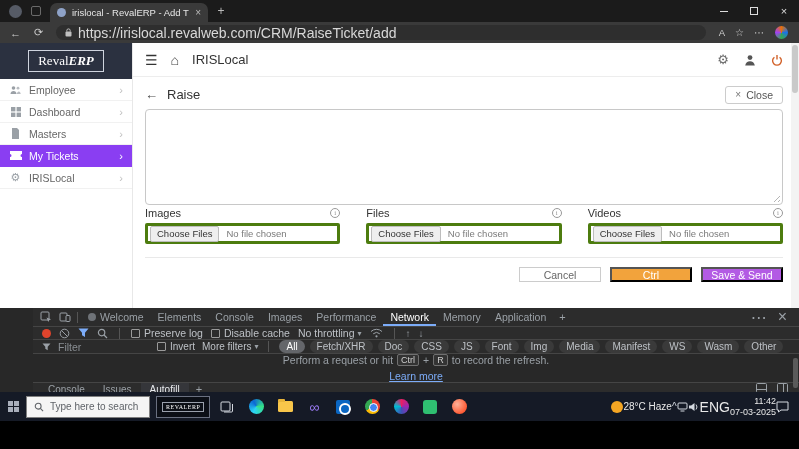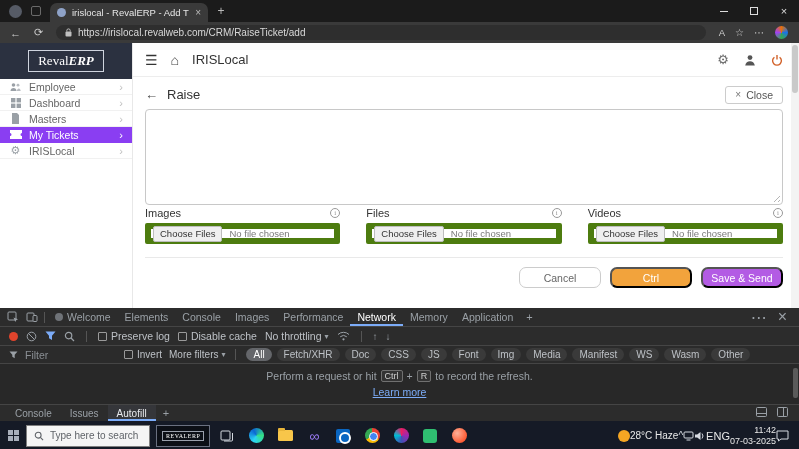--- a/index.html
+++ b/index.html
@@ -24,39 +24,39 @@
   .win-controls{margin-left:auto;display:flex;}
   .wc{width:30px;display:flex;align-items:center;justify-content:center;color:#ddd;font-size:11px;}
   .wc .min{display:block;width:8px;height:1px;background:#ddd;}
   .wc .max{display:block;width:8px;height:8px;border:1px solid #ddd;}
 
   
   .navbar{height:21px;background:#3a3a3a;display:flex;align-items:center;gap:4px;padding:0 6px;flex:none;}
   .nav-btn{width:19px;text-align:center;color:#cfcfcf;font-size:11px;}
   .urlbar{flex:1;height:15px;margin:0 4px;background:#2e2e2e;border-radius:8px;
           display:flex;align-items:center;gap:6px;padding:0 9px;}
-  .url-text{font-size:10px;color:#d8d8d8;white-space:nowrap;overflow:hidden;}
+  .url-text{font-size:14px;color:#d8d8d8;white-space:nowrap;overflow:hidden;}
   .nav-right{display:flex;align-items:center;gap:10px;padding:0 5px;color:#cfcfcf;}
   .read-aloud{font-size:9.5px;}
   .star{font-size:10px;}
   .kebab{font-size:10px;letter-spacing:1px;}
   .avatar{width:13px;height:13px;border-radius:50%;
           background:conic-gradient(#e8710a,#1a73e8,#34a853,#a142f4,#e8710a);}
 
   
   .page{height:265px;display:flex;background:#fff;position:relative;flex:none;}
   .page-scrollbar{position:absolute;right:0;top:0;bottom:0;width:8px;background:#f3f3f3;}
   .page-scrollbar .thumb{position:absolute;top:2px;left:1px;width:6px;height:48px;background:#c9c9c9;border-radius:3px;}
 
   .sidebar{width:133px;border-right:1px solid #e8e8e8;display:flex;flex-direction:column;background:#fff;}
   .logo{height:36px;background:#2b3140;display:flex;align-items:center;justify-content:center;}
   .logo-box{border:1px solid #cfd4de;padding:2px 9px;color:#fff;
             font-family:"Liberation Serif",serif;font-size:13px;white-space:nowrap;}
   .logo-box .b2{font-style:italic;font-weight:bold;}
-  .side-item{height:16px;display:flex;align-items:center;gap:7px;padding:0 9px;
+  .side-item{height:22px;display:flex;align-items:center;gap:7px;padding:0 9px;
              border-bottom:1px solid #f1f1f1;font-size:10.5px;color:#666;}
   .side-item .s-ico{width:13px;color:#9aa0a6;display:flex;align-items:center;justify-content:center;font-size:11px;}
   .side-item .chev{margin-left:auto;color:#c0c0c0;font-size:11px;}
   .side-item.active{background:var(--accent,#8a3ef2);color:#fff;border-bottom-color:var(--accent,#8a3ef2);}
   .side-item.active .s-ico,.side-item.active .chev{color:#fff;}
 
   .main{flex:1;display:flex;flex-direction:column;background:#fff;min-width:0;}
   .appbar{height:34px;display:flex;align-items:center;gap:13px;padding:0 16px 0 12px;border-bottom:1px solid #ededed;}
   .appbar .menu-ico{font-size:14px;color:#333;}
   .appbar .home-ico{font-size:14px;color:#444;}
@@ -77,36 +77,36 @@
   .bigtext{height:96px;border:1px solid #c8c8c8;border-radius:4px;margin-top:2px;position:relative;background:#fff;}
   .resize-handle{position:absolute;right:2px;bottom:2px;width:9px;height:9px;
       background:repeating-linear-gradient(135deg,transparent 0 2px,#b5b5b5 2px 3px);
       clip-path:polygon(100% 0,0 100%,100% 100%);}
 
   .uploads{display:grid;grid-template-columns:1fr 1fr 1fr;gap:26px;margin-top:2px;}
   .up-label-row{display:flex;align-items:center;font-size:11px;color:#333;margin-bottom:4px;}
   .info-ico{margin-left:auto;width:10px;height:10px;border:1px solid #999;border-radius:50%;
             color:#999;font-size:7px;display:flex;align-items:center;justify-content:center;
             font-family:"Liberation Serif",serif;}
-  .file-box{border:6px solid #4d7c0f;border-radius:2px;height:21px;display:flex;align-items:center;
+  .file-box{border:3px solid #4d7c0f;border-radius:2px;height:21px;display:flex;align-items:center;
             gap:7px;padding:0 2px;background:#fff;}
   .choose-btn{background:#efefef;border:1px solid #bdbdbd;border-radius:2px;height:16px;
               display:flex;align-items:center;padding:0 6px;font-size:9.5px;color:#333;white-space:nowrap;}
   .no-file{font-size:9.5px;color:#7a7a7a;white-space:nowrap;}
 
   .form-footer{margin-top:13px;border-top:1px solid #e9e9e9;padding-top:9px;
                display:flex;justify-content:flex-end;gap:9px;}
-  .btn{height:21px;min-width:82px;display:flex;align-items:center;justify-content:center;
-       font-size:10.5px;border-radius:7px;}
+  .btn{height:15px;min-width:82px;display:flex;align-items:center;justify-content:center;
+       font-size:10.5px;border-radius:0;}
   .btn.cancel{border:1px solid #ccc;color:#666;background:#fff;}
   .btn.save{background:var(--save,#f2a33c);color:#fff;}
   .btn.savesend{background:var(--save-send,#b35be4);color:#fff;}
 
   
-  .devtools{height:113px;background:#282828;color:#bdc1c6;display:flex;flex-direction:column;flex:none;}
+  .devtools{height:84px;background:#282828;color:#bdc1c6;display:flex;flex-direction:column;flex:none;padding-left:33px;}
   .dt-tabs{height:19px;display:flex;align-items:stretch;background:#2c2c2c;border-bottom:1px solid #454545;padding:0 3px;}
   .dt-tool-ico{width:19px;display:flex;align-items:center;justify-content:center;color:#9aa0a6;}
   .dt-sep{width:1px;height:11px;background:#555;align-self:center;margin:0 3px;}
   .dt-tab{padding:0 7px;display:flex;align-items:center;gap:4px;font-size:10.5px;color:#9aa0a6;white-space:nowrap;}
   .dt-tab.active{color:#fff;box-shadow:inset 0 -2px 0 var(--dt-accent,#7cacf8);}
   .dt-tab .tab-dot{width:8px;height:8px;border-radius:50%;background:#6f7378;}
   .dt-plus{padding:0 6px;display:flex;align-items:center;font-size:11px;color:#9aa0a6;}
   .dt-tabs-right{margin-left:auto;display:flex;align-items:center;gap:11px;padding-right:9px;color:#9aa0a6;}
 
   .dt-net{height:19px;display:flex;align-items:center;gap:8px;padding:0 9px;
@@ -168,21 +168,21 @@
   .ico-chrome::after{content:"";position:absolute;left:4px;top:4px;width:7px;height:7px;border-radius:50%;background:#4285f4;border:1.5px solid #fff;}
   .ico-multi{width:15px;height:15px;border-radius:50%;background:conic-gradient(#e91e63,#9c27b0,#3f51b5,#00bcd4,#e91e63);}
   .ico-green{width:14px;height:14px;border-radius:3px;background:#2fbf71;}
   .ico-orange{width:15px;height:15px;border-radius:50%;background:radial-gradient(circle at 35% 35%,#ffb199,#ff5c35 70%);}
 
   .tray{margin-left:auto;display:flex;align-items:center;padding-right:6px;}
   .sun{width:12px;height:12px;border-radius:50%;background:#f5a623;flex:none;}
   .weather-text{font-size:10px;white-space:nowrap;}
   .tray-caret{font-size:10px;color:#d5d9e0;}
   .tray-ico{display:flex;align-items:center;color:#d5d9e0;}
-  .lang{font-size:11px;}
+  .lang{font-size:14px;}
   .clock{display:flex;flex-direction:column;align-items:flex-end;font-size:9px;line-height:10.5px;white-space:nowrap;}
   .show-desktop{width:4px;height:100%;border-left:1px solid #3a3f4a;}
 </style>
 </head>
 <body>
 
 <div class="screen">
 
   <div class="titlebar">
     <div class="tb-left">

